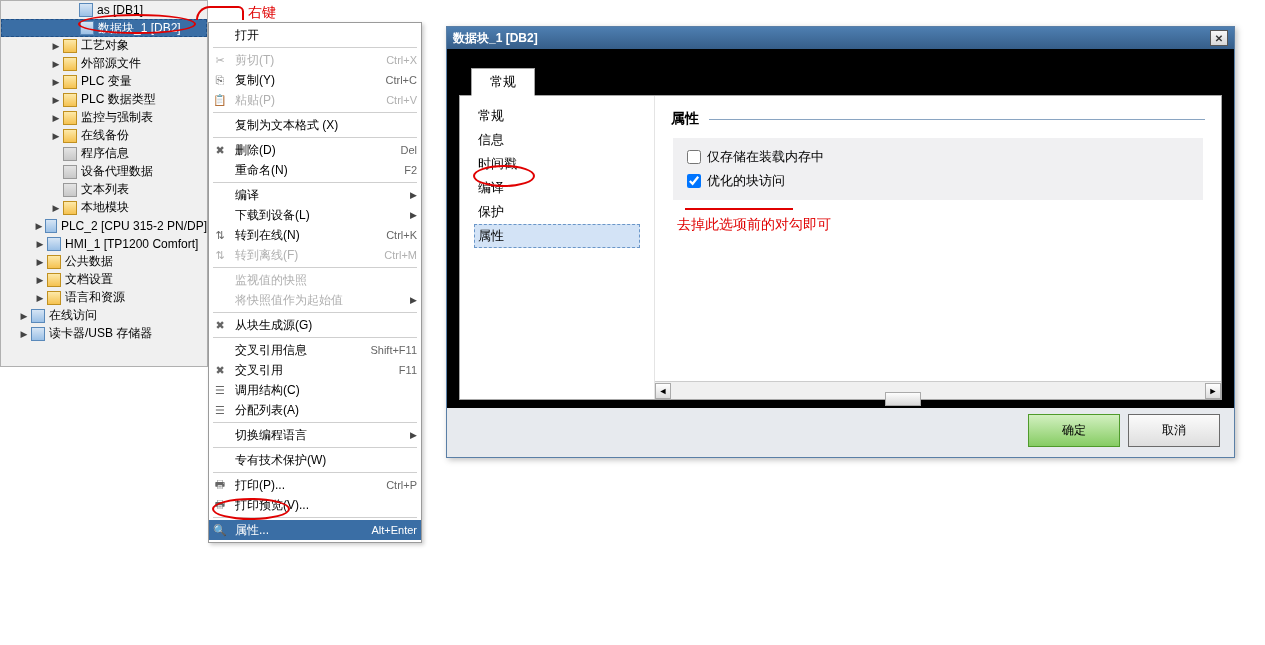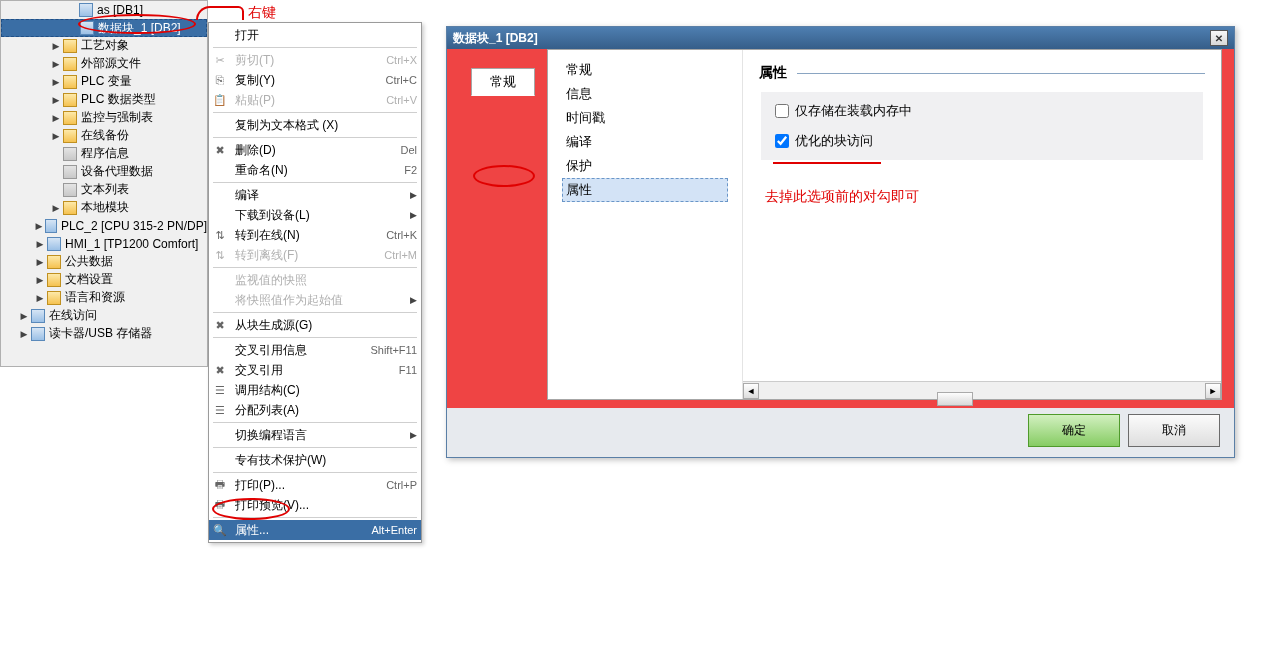--- a/index.html
+++ b/index.html
@@ -142,22 +142,22 @@
     width: 18px; height: 16px;
     background: linear-gradient(#f7f7f7,#d8d8d8);
     border: 1px solid #555;
     display:flex; align-items:center; justify-content:center;
     font-size: 10px; font-weight:bold;
     color:#333;
   }
   .dlg-body {
     flex: 1;
     display: flex;
-    flex-direction: row;
-    background: #ef4444;
+    flex-direction: column;
+    background: #000000;
   }
   .dlg-tabs-row {
     padding: 18px 0 0 24px;
   }
   .dlg-tab {
     display: inline-block;
     background: #fff;
     border: 1px solid #a6a6a6;
     border-bottom: 1px solid #fff;
     padding: 4px 18px;
@@ -199,25 +199,25 @@
     font-weight: bold;
     font-size: 14px;
   }
   .dlg-section-head .hr {
     flex:1; height:1px; background:#8aa5c2; margin-left: 10px;
   }
   .dlg-checks {
     background: #f0f0f2;
     margin: 4px 18px;
     padding: 10px 14px;
-    display:flex; flex-direction:column; gap:12px;
+    display:flex; flex-direction:column; gap:6px;
   }
   .chk { display:flex; align-items:center; gap:6px; font-size:13px;}
   .chk input { width:14px; height:14px; }
-  .red-inline { color:#e00000; font-size:14px; margin: 24px 0 0 22px;}
+  .red-inline { color:#e00000; font-size:14px; margin: 12px 0 0 22px;}
   .dlg-scroll {
     margin-top:auto;
     height:18px;
     background:#f0f0f0;
     border-top:1px solid #ccc;
     display:flex; align-items:center;
   }
   .dlg-scroll .arrow {
     width:16px; height:16px; border:1px solid #aaa;
     background:linear-gradient(#fff,#ddd);

